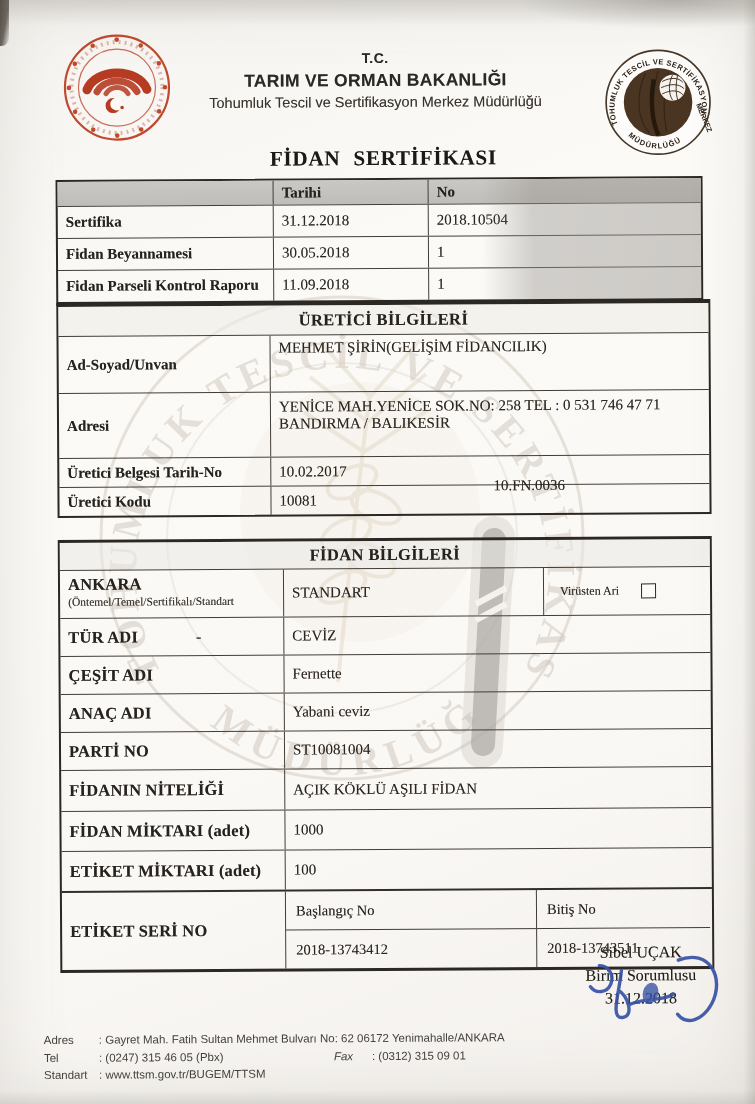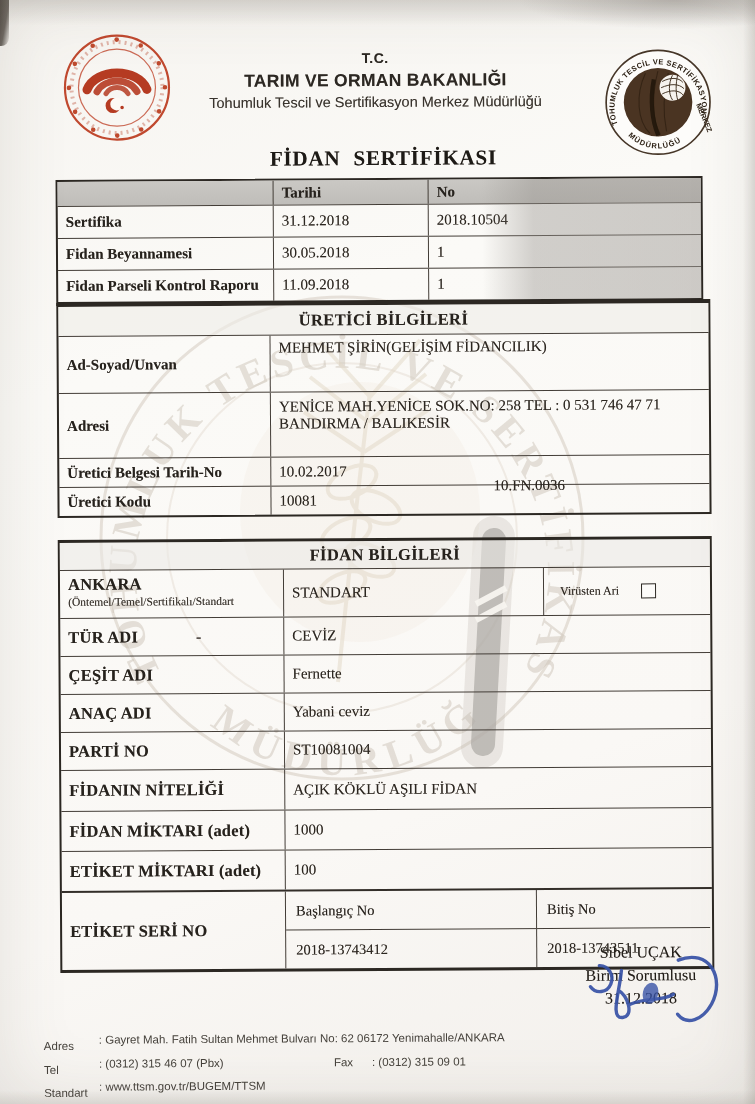--- a/index.html
+++ b/index.html
@@ -98,23 +98,23 @@
 
   
   .sig{position:absolute;left:520px;top:940px;width:235px;text-align:center;font-size:16px;color:#211d18;}
   .sig div{margin-top:5px;}
   .sig-svg{position:absolute;left:540px;top:948px;z-index:4;}
 
   
   .footer{position:absolute;left:40px;top:1030px;width:560px;
     font-family:"Liberation Sans","DejaVu Sans",sans-serif;font-size:11.5px;line-height:17.5px;color:#46423c;}
   .f-row{display:flex;position:relative;}
-  .f-lbl{width:55px;flex:0 0 55px;margin-top:6px;}
+  .f-lbl{width:55px;flex:0 0 55px;}
   .f-tel-val{width:235px;flex:0 0 235px;}
-  .f-fax-lbl{width:38px;flex:0 0 38px;}
+  .f-fax-lbl{width:38px;flex:0 0 38px;font-style:italic;}
 
   
   .wm{position:absolute;left:70px;top:282px;z-index:0;pointer-events:none;}
 </style>
 </head>
 <body>
 
 <div class="page">
 
   <svg class="wm" width="545" height="520" viewBox="0 0 545 520">
@@ -351,21 +351,21 @@
       </g>
     </svg>
 
     <div class="footer">
       <div class="f-row">
         <span class="f-lbl">Adres</span>
         <span>: Gayret Mah. Fatih Sultan Mehmet Bulvarı No: 62  06172 Yenimahalle/ANKARA</span>
       </div>
       <div class="f-row">
         <span class="f-lbl">Tel</span>
-        <span class="f-tel-val">: (0312) 315 46 07 (Pbx)</span>
+        <span class="f-tel-val">: (0247) 315 46 05 (Pbx)</span>
         <span class="f-fax-lbl">Fax</span>
         <span>: (0312) 315 09 01</span>
       </div>
       <div class="f-row">
         <span class="f-lbl">Standart</span>
         <span>: www.ttsm.gov.tr/BUGEM/TTSM</span>
       </div>
     </div>
 
   </div>

